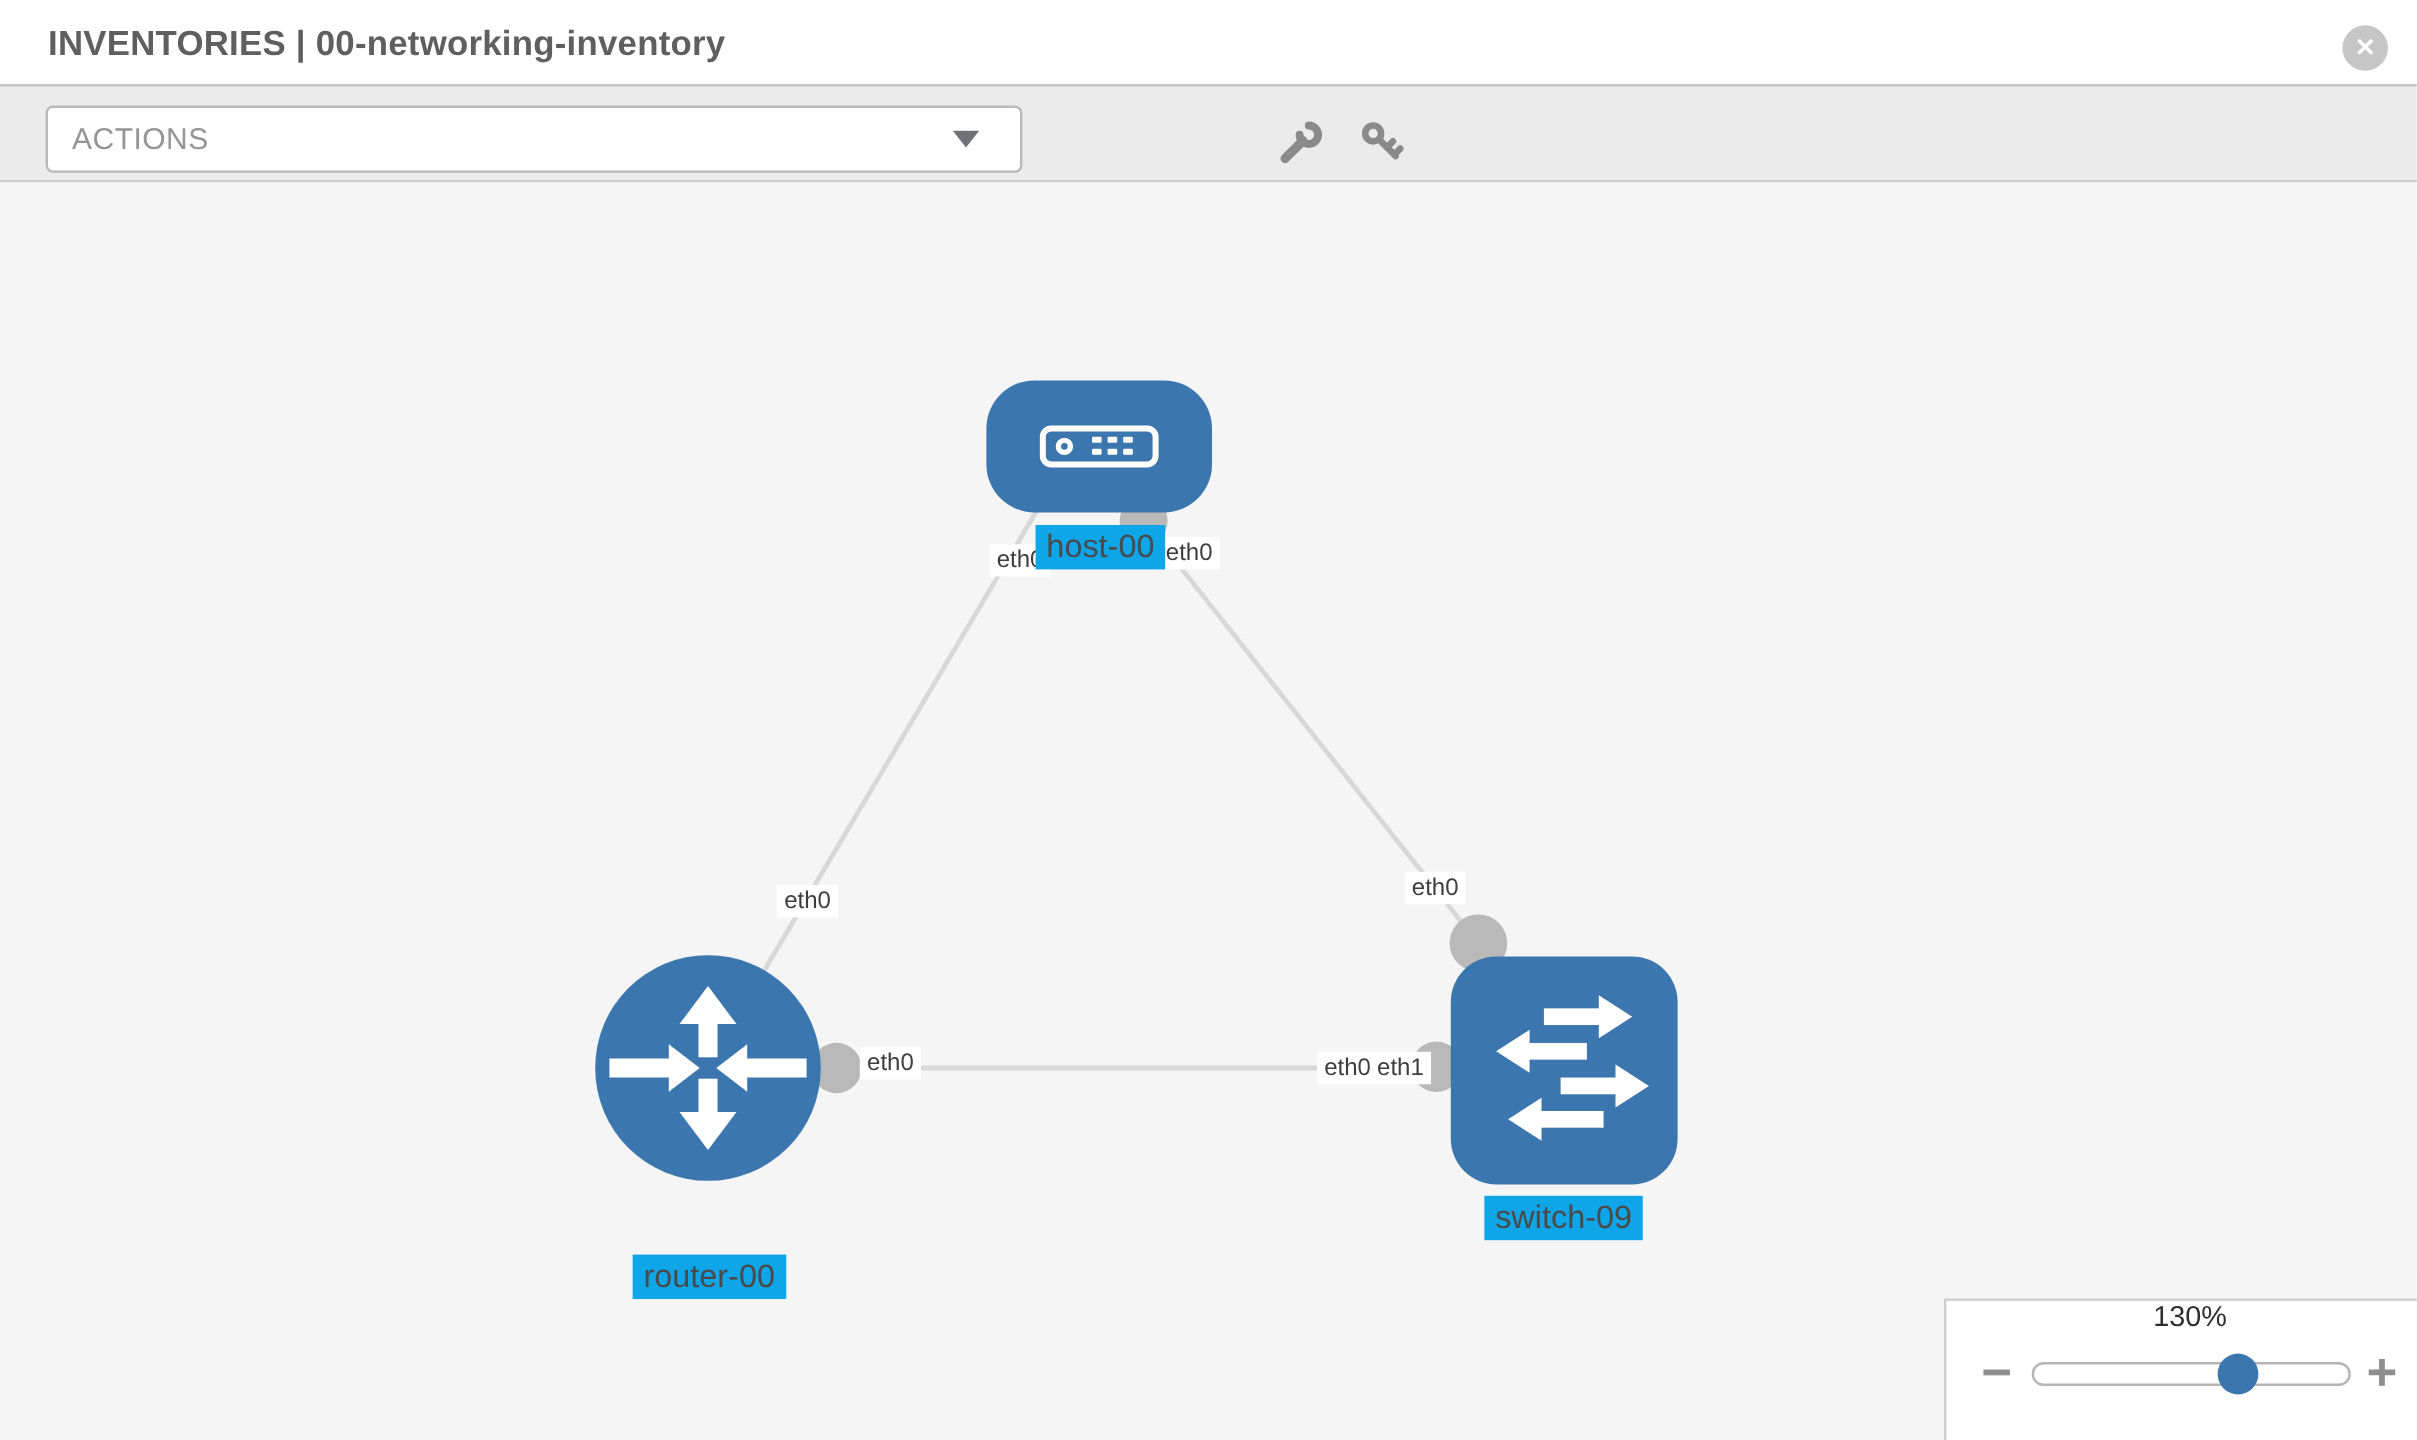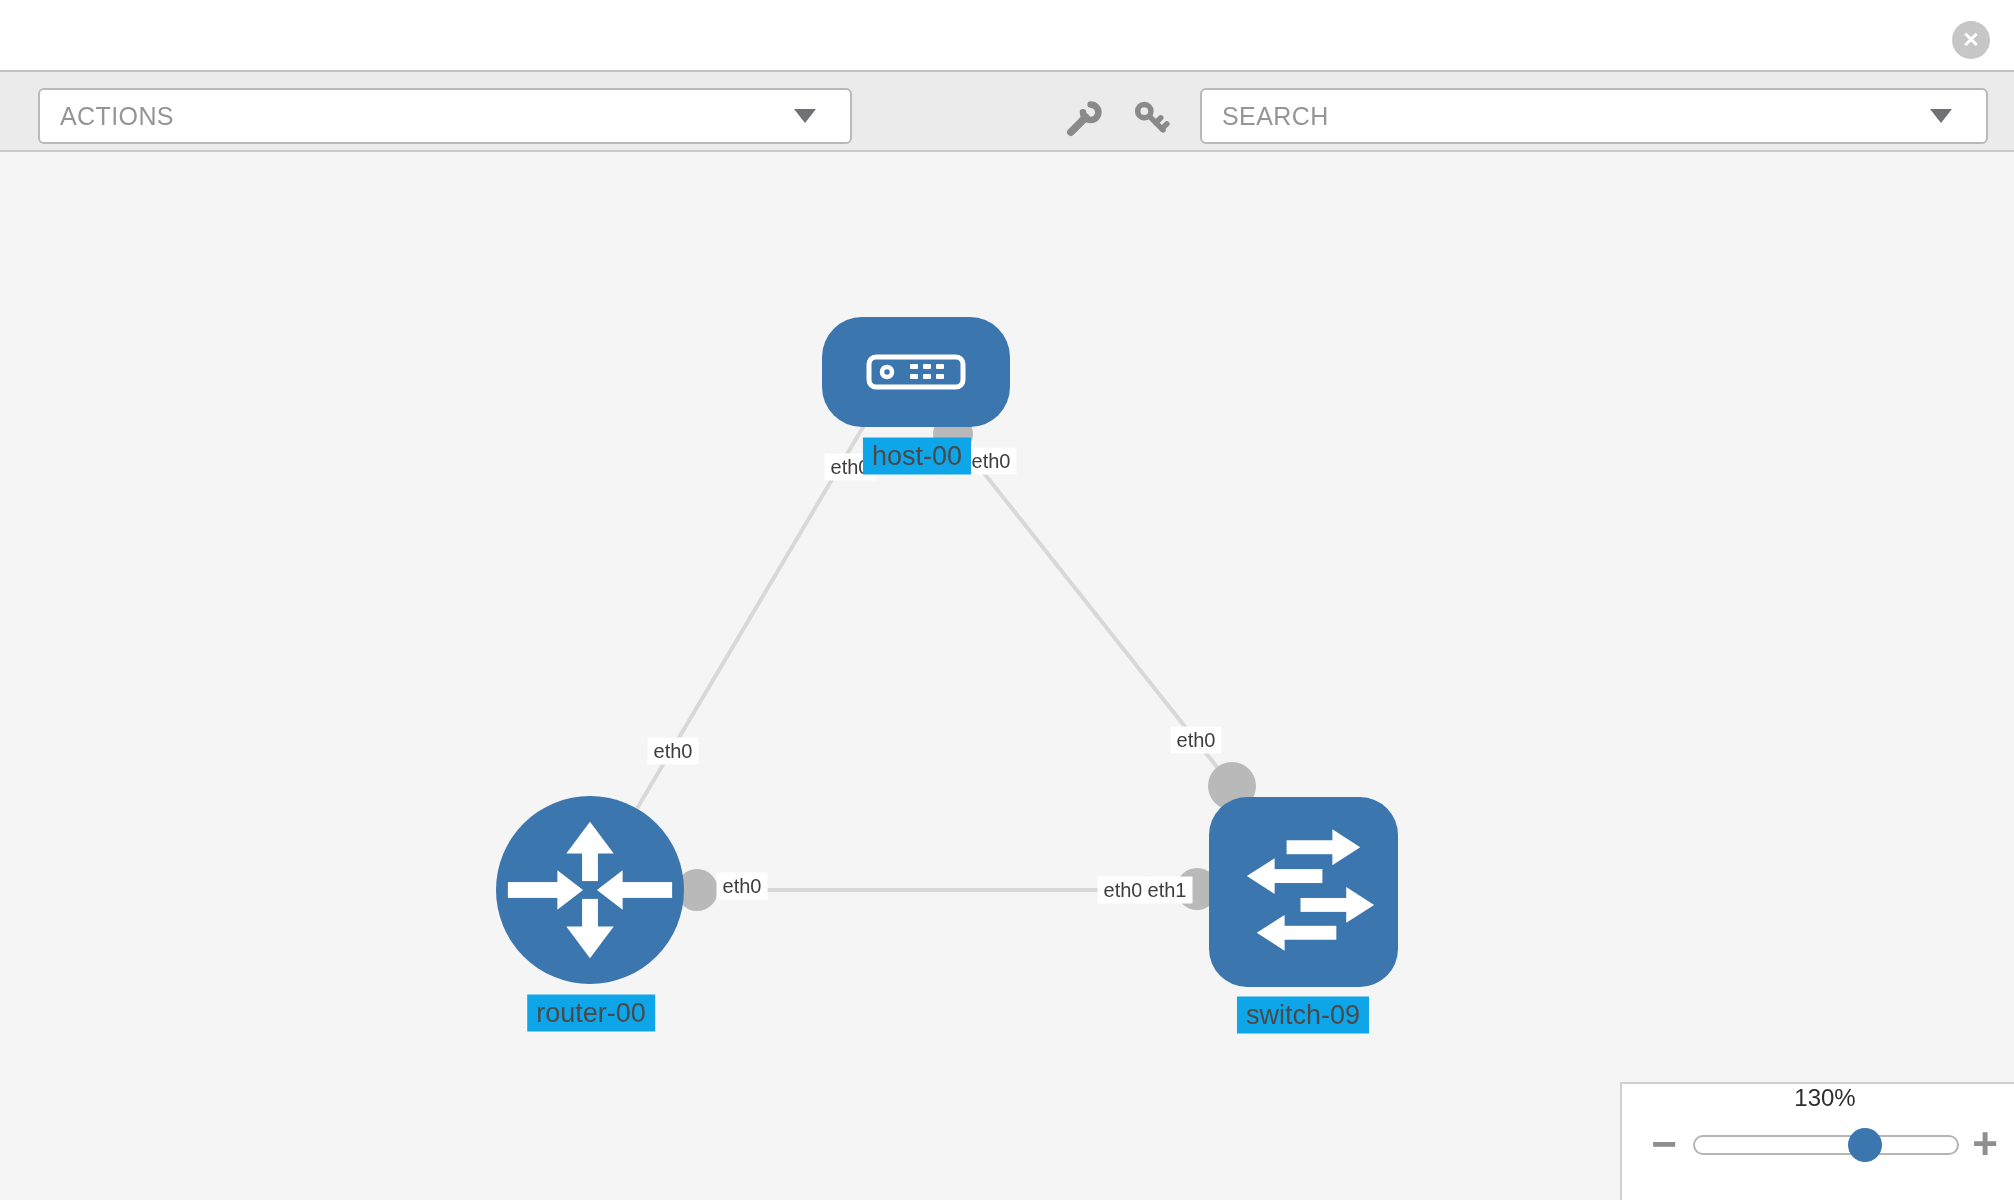--- a/index.html
+++ b/index.html
@@ -60,20 +60,21 @@
                 border:2px solid #b5b5b5; border-radius:12px; cursor:pointer; }
   .zoom-thumb { position:absolute; left:226px; top:44px; width:34px; height:34px; border-radius:50%;
                 background:#3b76af; cursor:pointer; }
 </style>
 </head>
 <body>
 
 <div class="screen">
 
   <div class="hdr">
+    <div class="hdr-title">INVENTORIES | 00-networking-inventory</div>
     <div class="close-btn">
       <span>✕</span>
     </div>
   </div>
 
   <div class="toolbar">
     <div class="dropdown dd-actions">
       <span class="dd-text">ACTIONS</span>
       <span class="caret"></span>
     </div>
@@ -91,24 +92,20 @@
       <svg width="44" height="44" viewBox="0 0 40 40">
         <g stroke="#8a8a8a" fill="none" stroke-linecap="round">
           <circle cx="13" cy="12" r="6" stroke-width="5"></circle>
           <line x1="17.5" y1="16.5" x2="30" y2="29" stroke-width="5"></line>
           <line x1="23.5" y1="22.5" x2="28" y2="18" stroke-width="5"></line>
           <line x1="29" y1="28" x2="33.5" y2="23.5" stroke-width="5"></line>
         </g>
       </svg>
     </div>
 
-    <div class="dropdown dd-search">
-      <span class="dd-text">SEARCH</span>
-      <span class="caret"></span>
-    </div>
   </div>
 
   <div class="canvas">
 
     <svg class="edges" width="2014" height="1048">
       <line x1="875" y1="255" x2="610" y2="702" stroke="#d8d8d8" stroke-width="4"></line>
       <line x1="953" y1="282" x2="1232" y2="634" stroke="#d8d8d8" stroke-width="4"></line>
       <line x1="640" y1="738" x2="1240" y2="738" stroke="#d8d8d8" stroke-width="4"></line>
     </svg>
 
@@ -164,21 +161,21 @@
 
     <div class="ilabel" style="left:850px; top:315px;">eth0</div>
     <div class="ilabel" style="left:991px; top:309px;">eth0</div>
     <div class="ilabel" style="left:673px; top:599px;">eth0</div>
     <div class="ilabel" style="left:1196px; top:588px;">eth0</div>
     <div class="ilabel" style="left:742px; top:734px;">eth0</div>
     <div class="ilabel" style="left:1123px; top:738px;">eth0</div>
     <div class="ilabel ilabel-over" style="left:1147px; top:738px;">eth1</div>
 
     <div class="nlabel" style="left:917px; top:304px;">host-00</div>
-    <div class="nlabel" style="left:591px; top:861px;">router-00</div>
+    <div class="nlabel" style="left:591px; top:912px;">router-00</div>
     <div class="nlabel" style="left:1303px; top:863px;">switch-09</div>
 
     <div class="zoom-panel">
       <div class="zoom-value">130%</div>
       <div class="zoom-minus">−</div>
       <div class="zoom-track"></div>
       <div class="zoom-thumb"></div>
       <div class="zoom-plus">+</div>
     </div>
 

